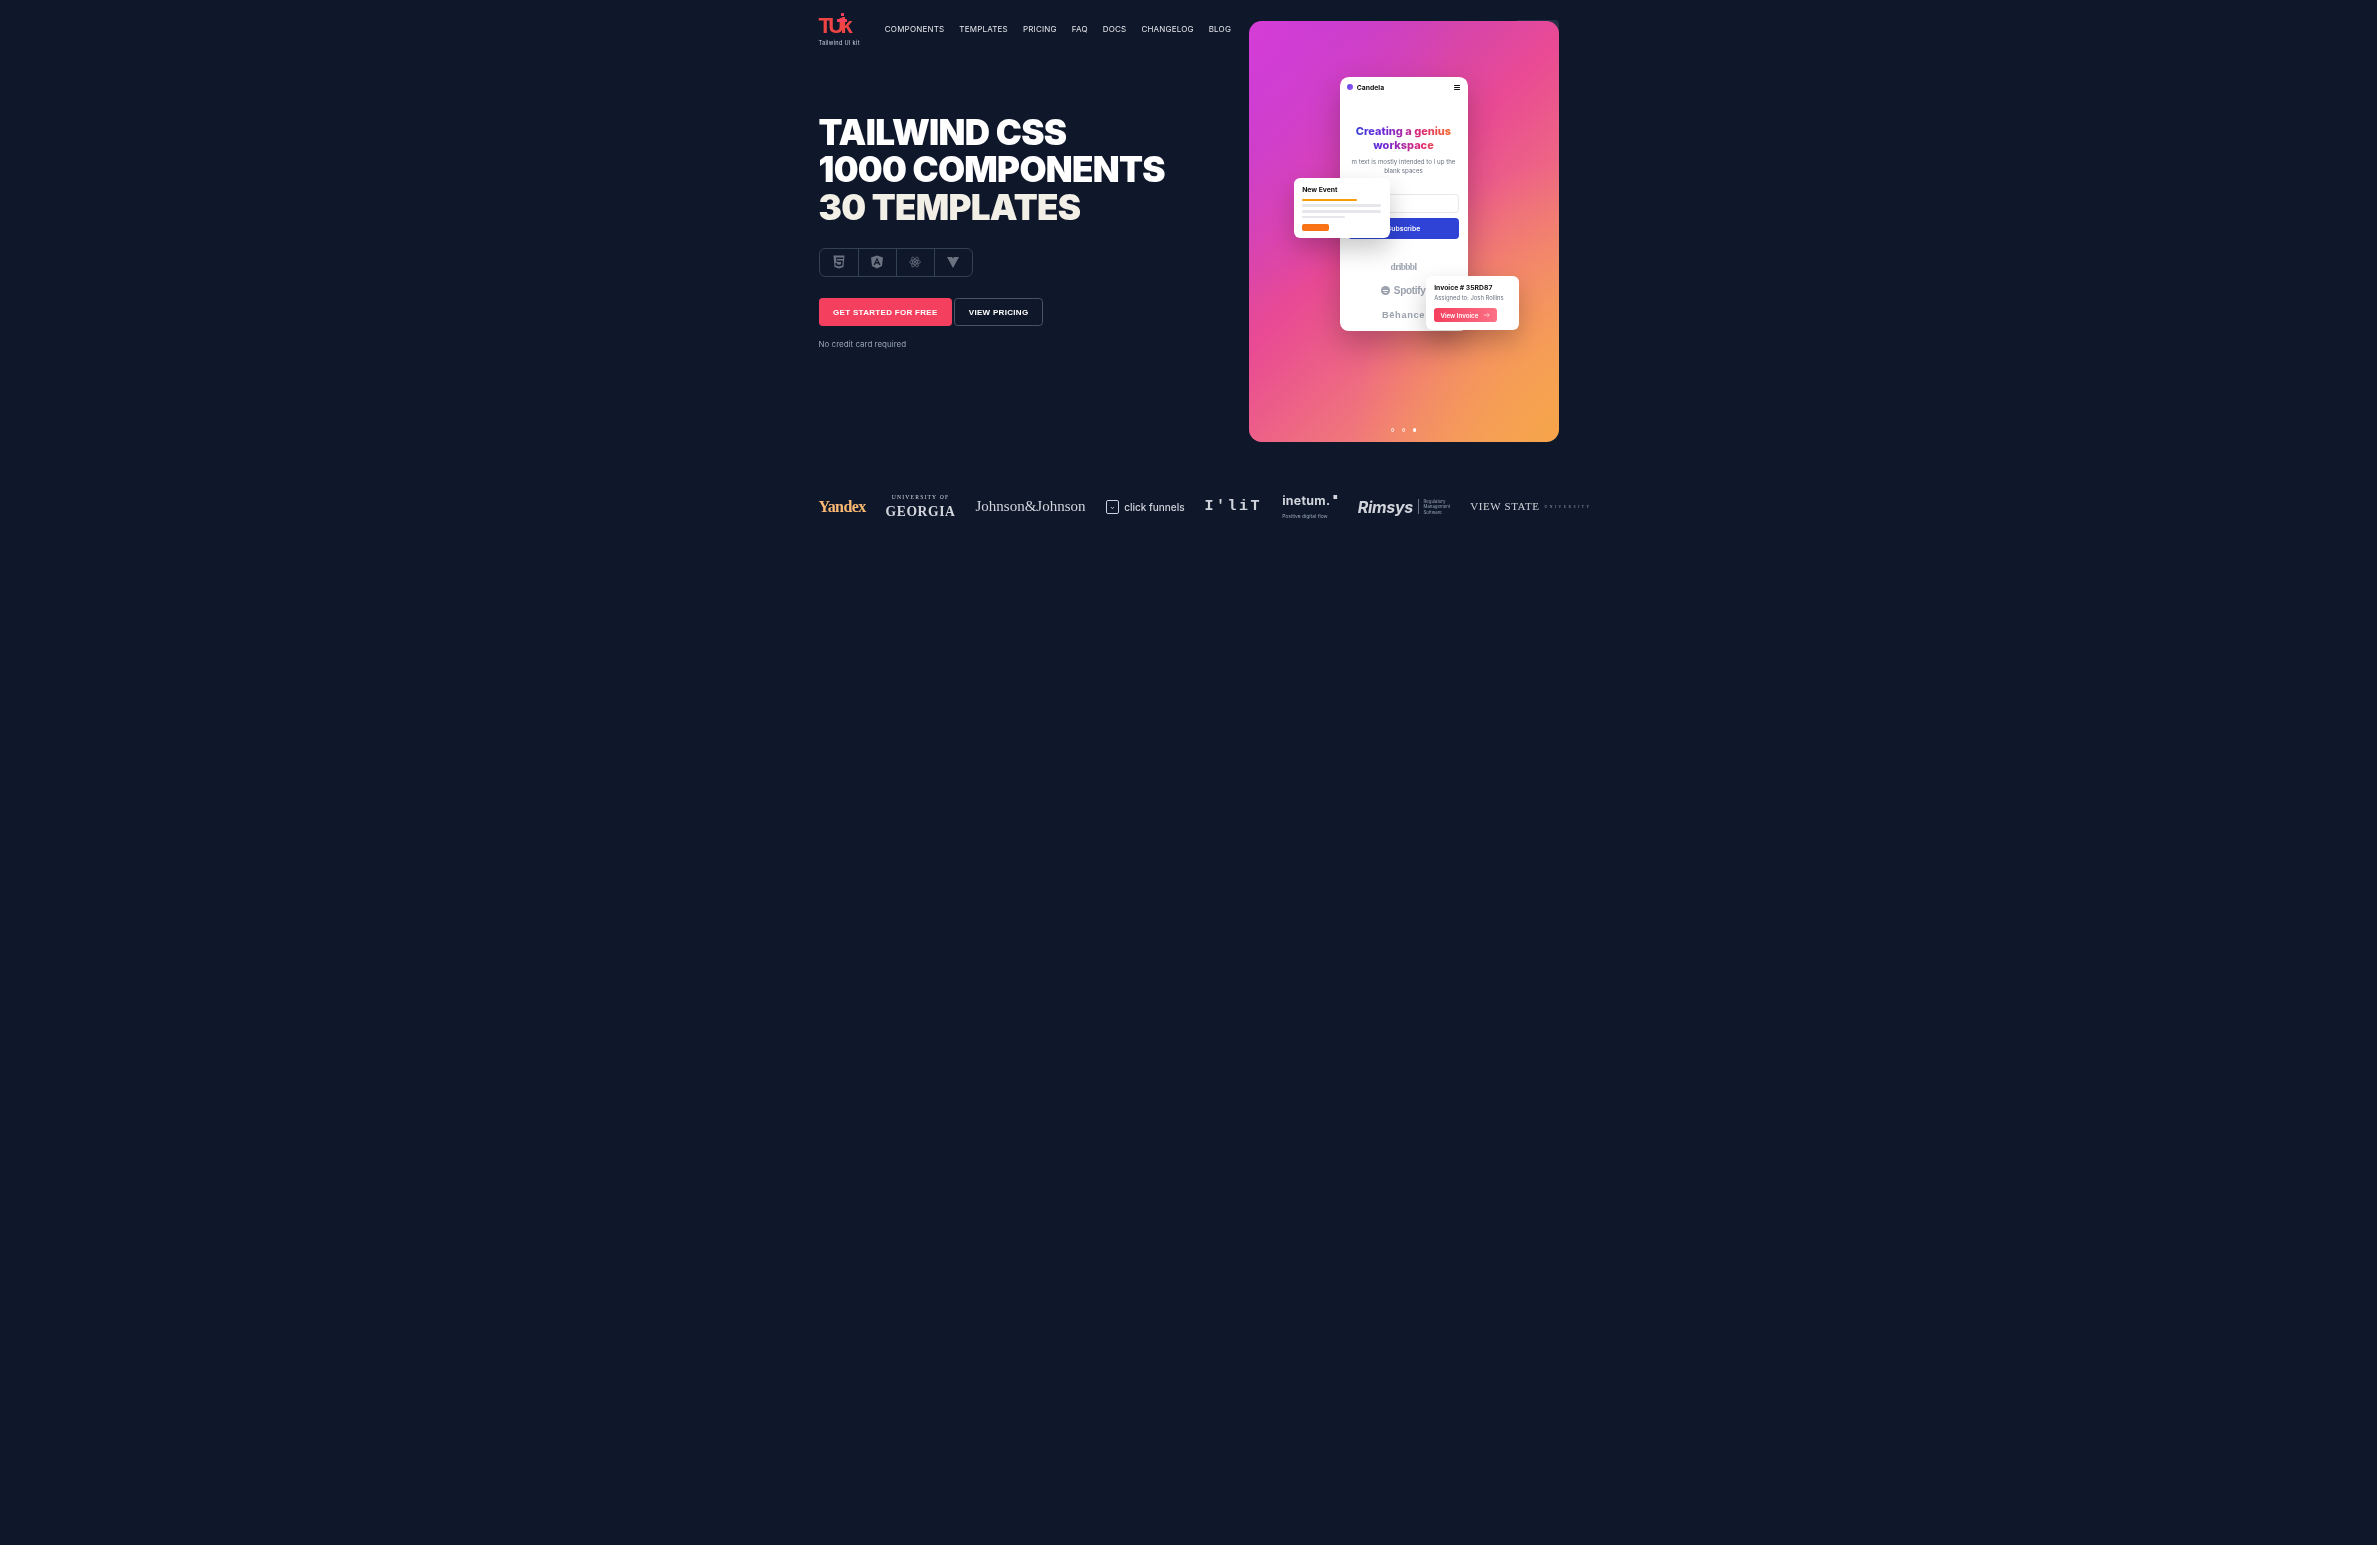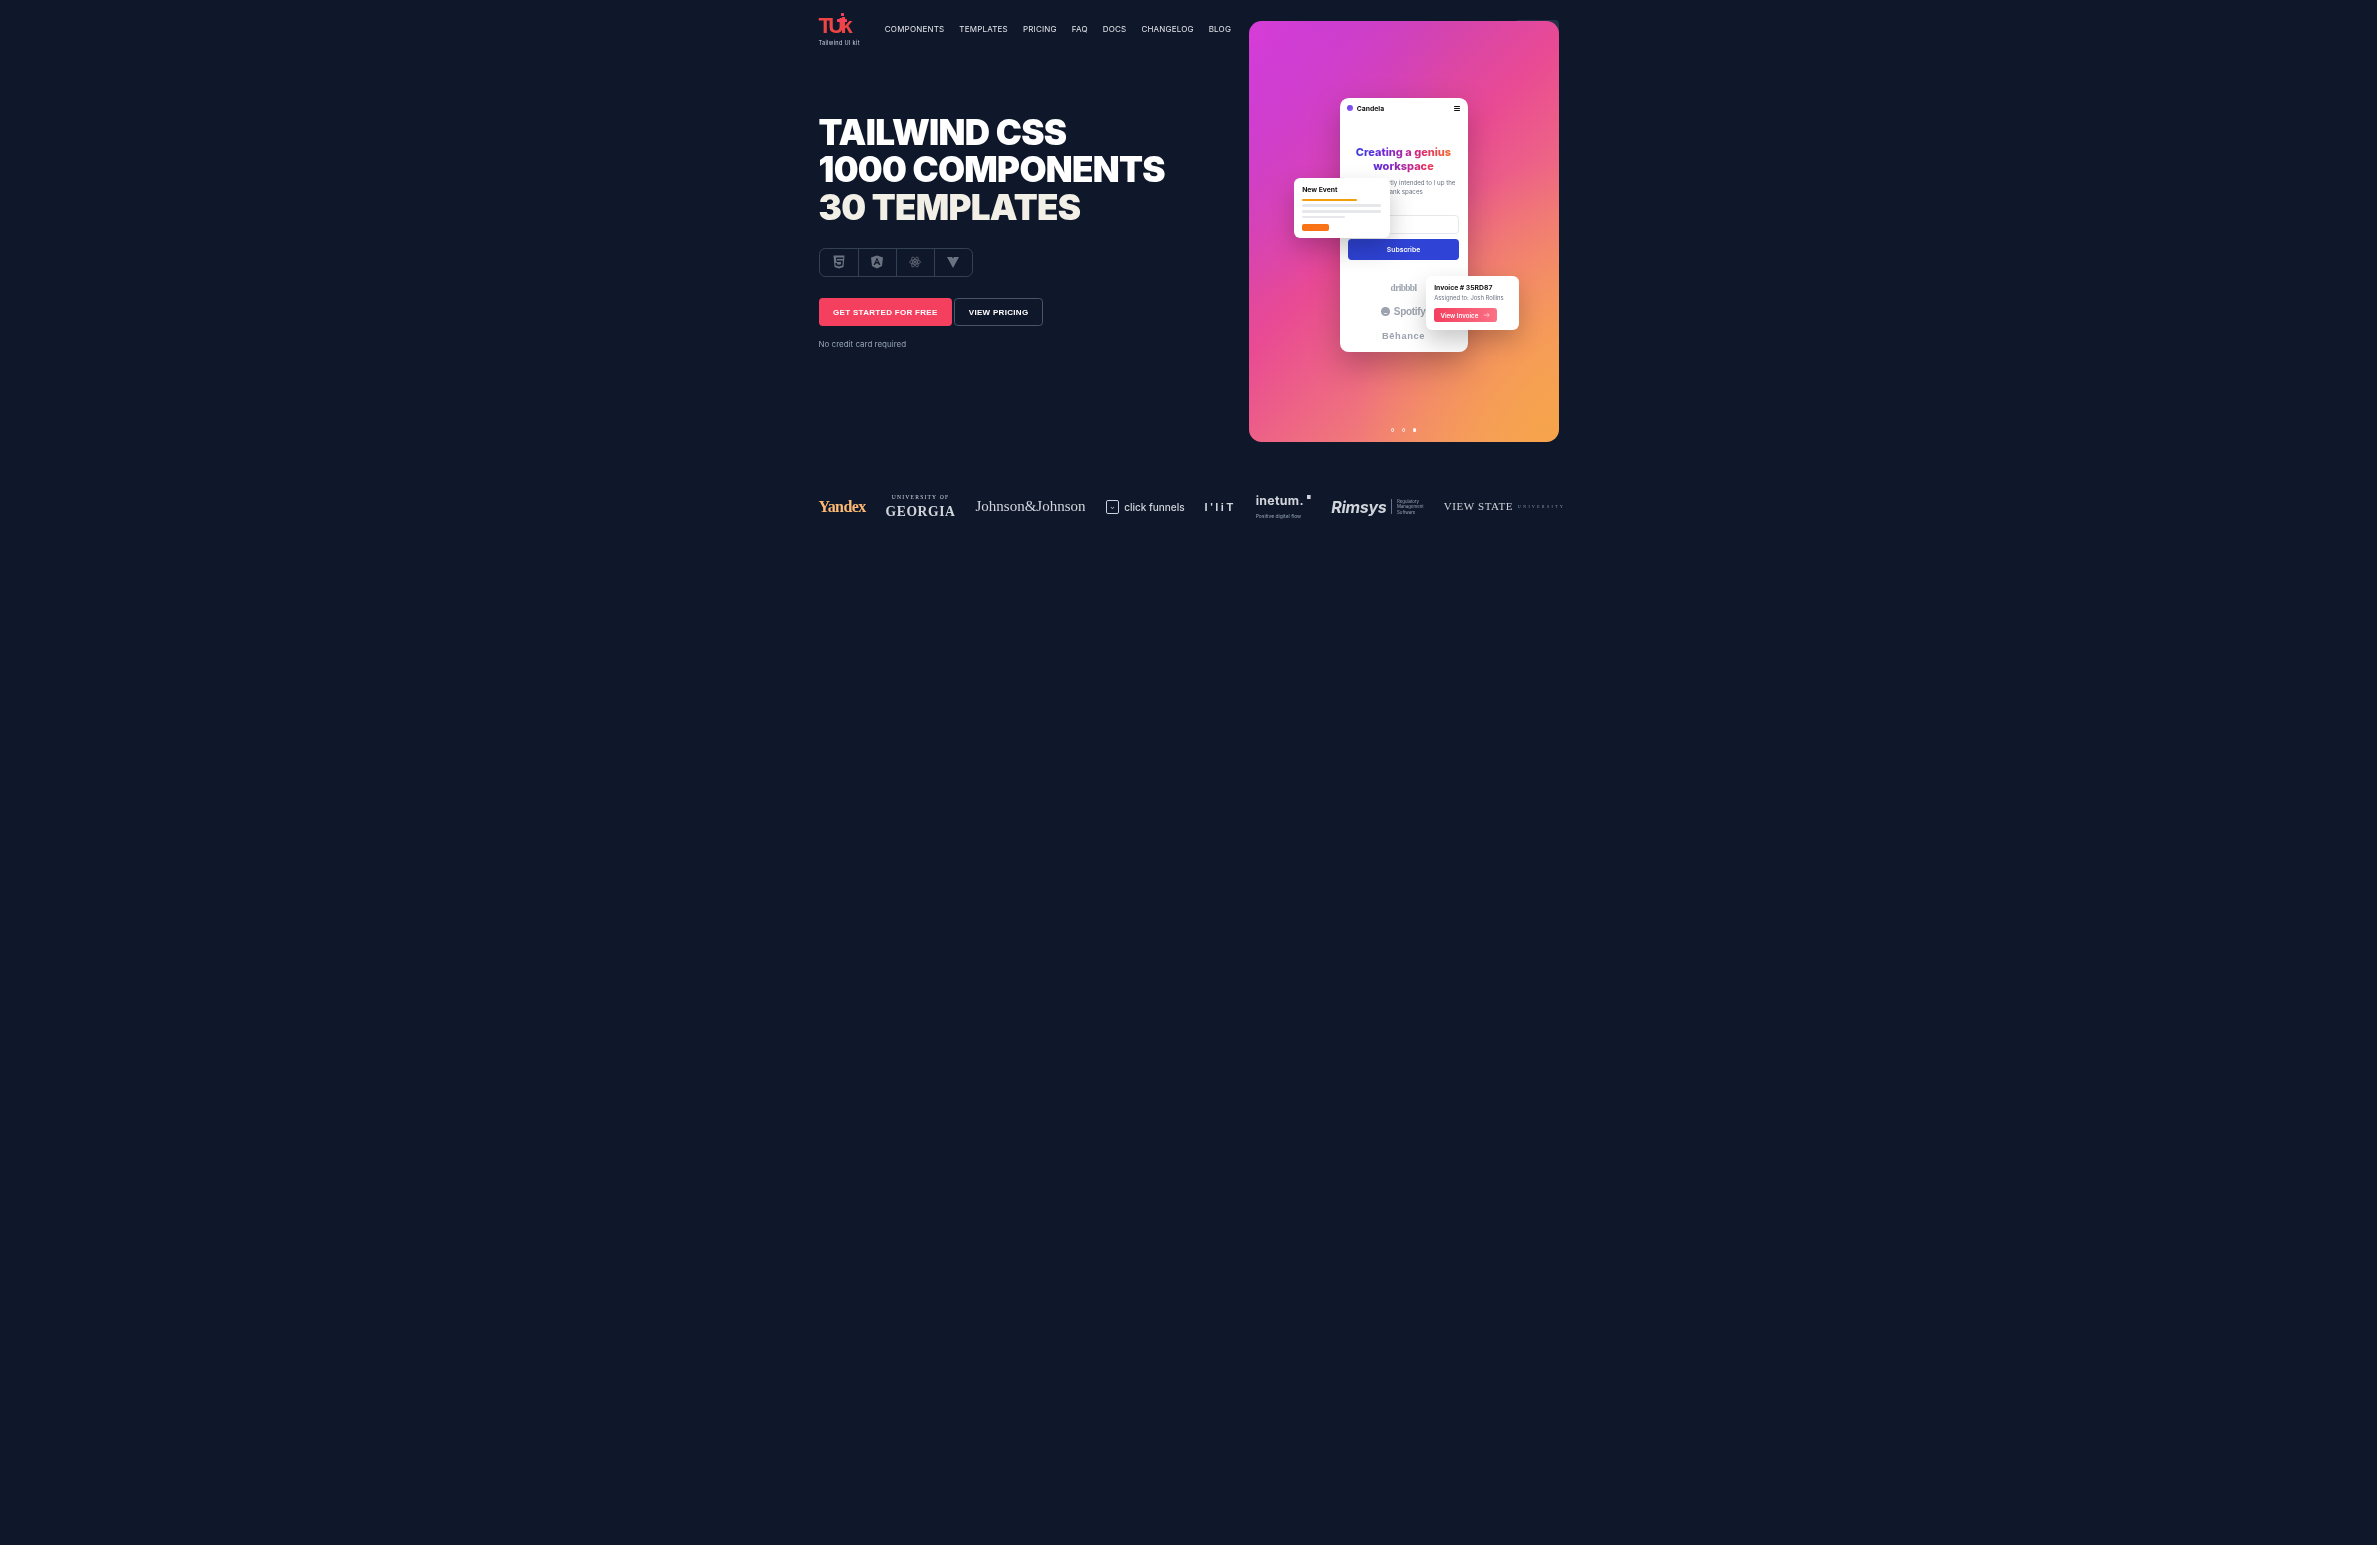--- a/index.html
+++ b/index.html
@@ -63,21 +63,21 @@
 
   
   .preview-wrap{margin-left:auto;width:310px;height:421px;border-radius:12.4px;padding:10px;position:relative;overflow:hidden;margin-top:-93px;
     background:
       radial-gradient(120% 120% at 0% 0%, #d63dd6 0%, transparent 55%),
       radial-gradient(120% 120% at 100% 100%, #f6a34b 0%, transparent 55%),
       linear-gradient(135deg, #b23ad8 0%, #e94a94 45%, #f8a95e 100%);
   }
   .noise::before{content:"";position:absolute;inset:0;background-image:radial-gradient(rgba(255,255,255,.035) 0.6px, transparent 0.6px);background-size:1.9px 1.9px;pointer-events:none}
 
-  .phone{position:absolute;left:50%;top:77px;transform:translateX(-50%);width:128px;background:#fff;border-radius:8.7px;box-shadow:0 12.4px 31px rgba(0,0,0,.25);overflow:hidden}
+  .phone{position:absolute;left:50%;top:56px;transform:translateX(-50%);width:128px;background:#fff;border-radius:8.7px;box-shadow:0 12.4px 31px rgba(0,0,0,.25);overflow:hidden}
   .ph-head{display:flex;align-items:center;justify-content:space-between;padding:6.2px 7.4px 3.7px}
   .ph-brand{display:flex;align-items:center;gap:3.7px;color:#111;font-weight:700;font-size:6.8px}
   .ph-brand .dot2{width:6.2px;height:6.2px;border-radius:50%;background:linear-gradient(135deg,#4f46e5,#a855f7)}
   .hamburger{display:flex;flex-direction:column;gap:1.2px}
   .hamburger span{width:6.2px;height:0.9px;background:#111;border-radius:1.2px}
   .ph-hero{text-align:center;padding:30px 11px 7.4px}
   .ph-hero h3{margin:0;font-size:11px;font-weight:800;line-height:1.2;
     background:linear-gradient(90deg,#2f43d6 0%,#6d28d9 30%,#db2777 65%,#f97316 100%);
     -webkit-background-clip:text;background-clip:text;color:transparent}
   .ph-hero p{margin:5px 0 0;font-size:6.2px;color:#6b7280;line-height:1.5}
@@ -113,21 +113,21 @@
   .clients{display:flex;align-items:center;justify-content:space-between;gap:20px;margin-top:53px;color:#d1d5db}
   .client{display:flex;align-items:center;gap:5px;white-space:nowrap}
   .yandex{font-family:Georgia, serif;font-size:16px;font-weight:600;letter-spacing:-0.6px}
   .yandex .y{color:#fdba74}
   .uga{display:flex;flex-direction:column;align-items:center;line-height:1}
   .uga .top{font-size:5.6px;letter-spacing:1.2px;font-family:Georgia,serif}
   .uga .bot{font-size:13.6px;font-weight:700;font-family:Georgia,serif;letter-spacing:0.6px}
   .jnj{font-family:"Brush Script MT", cursive;font-size:15px}
   .cf{display:flex;align-items:center;gap:5px;font-size:10px;font-weight:500}
   .cf .cf-icon{width:13.6px;height:13.6px;border:1px solid #cbd5e1;border-radius:1.9px;display:flex;align-items:center;justify-content:center;font-size:6.2px}
-  .mit{font-family:Liberation Sans, sans-serif;font-size:11px;font-weight:800;letter-spacing:2.5px}
+  .mit{font-family:Liberation Mono, monospace;font-size:15px;font-weight:800;letter-spacing:2.5px}
   .inetum{display:flex;flex-direction:column;align-items:flex-start;line-height:1}
   .inetum .t{font-size:12.4px;font-weight:700;letter-spacing:0.3px}
   .inetum .t::after{content:"■";font-size:5px;margin-left:2.5px;vertical-align:super;color:#d1d5db}
   .inetum .s{font-size:5px;color:#94a3b8;margin-top:2.5px}
   .rimsys{display:flex;align-items:center;gap:5px}
   .rimsys .w{font-size:16px;font-weight:700;letter-spacing:-0.3px;font-style:italic}
   .rimsys .bar{width:0.6px;height:15px;background:#64748b}
   .rimsys .tag{font-size:4.3px;line-height:1.3;color:#94a3b8}
   .kent{font-family:Georgia,serif;text-align:center;line-height:1}
   .kent .t{font-size:11px;letter-spacing:0.6px}

